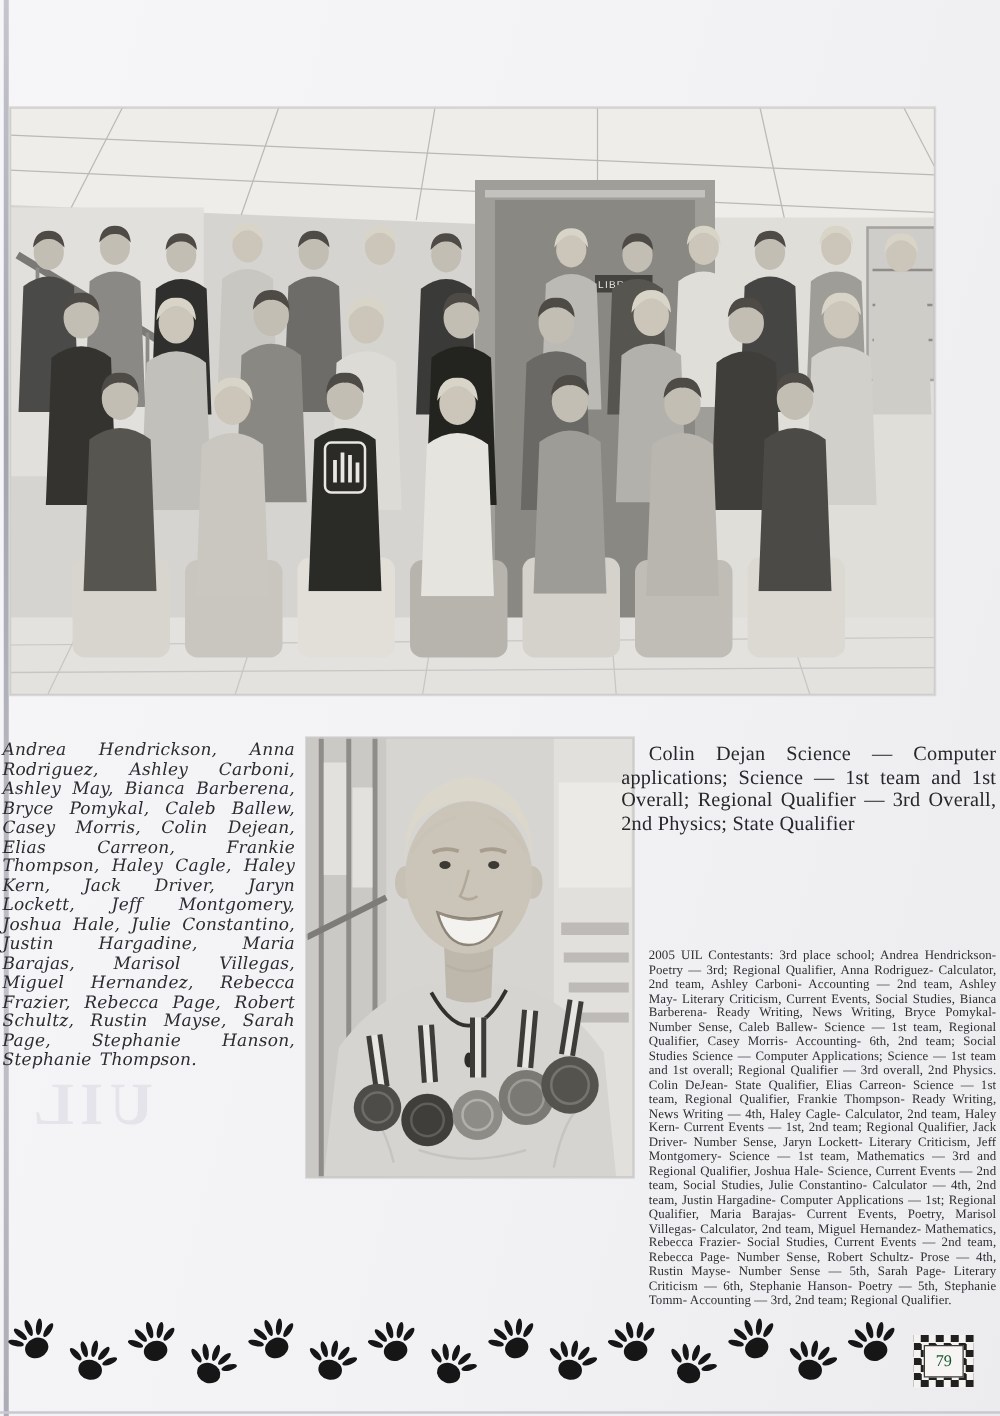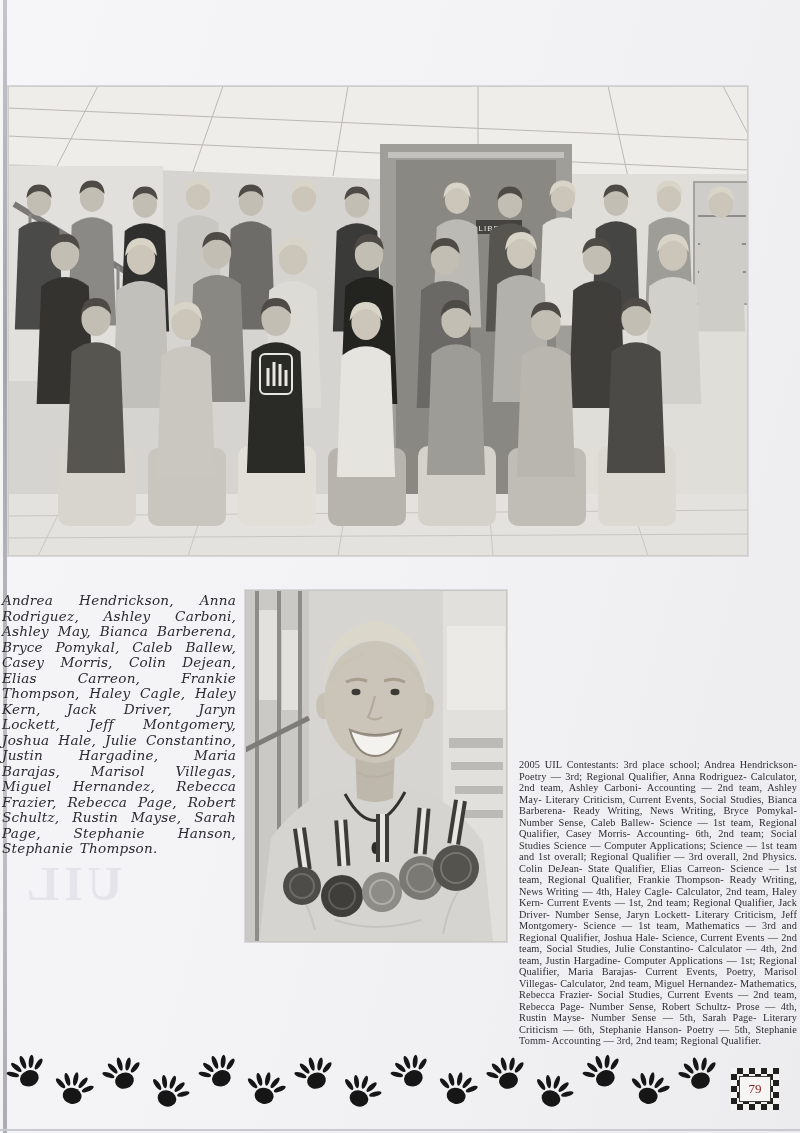--- a/index.html
+++ b/index.html
@@ -87,21 +87,21 @@
 
   
   .page-badge{
     position:absolute;left:731px;top:1068px;width:48px;height:42px;
     background:repeating-conic-gradient(#20201f 0% 25%, #f4f3f1 25% 50%) 0 0 / 12px 12px;
   }
   .page-badge-inner{
     position:absolute;inset:8px;
     background:#f6f5f3;border:1px solid #3c3c3a;
     display:flex;align-items:center;justify-content:center;
-    font-size:13px;color:#7f1d1d;
+    font-size:13px;color:#14532d;
   }
   .defs-hidden{position:absolute;width:0;height:0;overflow:hidden;}
 </style>
 </head>
 <body>
 
 <svg class="defs-hidden" aria-hidden="true">
   <defs>
     <symbol id="paw" viewBox="0 0 44 44">
       <ellipse cx="22" cy="31" rx="9.5" ry="8" fill="currentColor"></ellipse>
@@ -328,20 +328,21 @@
         <circle cx="176" cy="288" r="22" fill="#7b7974"></circle>
           <circle cx="176" cy="288" r="14" fill="none" stroke="#9d9b95" stroke-width="2"></circle>
         <circle cx="211" cy="278" r="23" fill="#55534e"></circle>
           <circle cx="211" cy="278" r="15" fill="none" stroke="#767val4" stroke-width="0"></circle>
         <circle cx="211" cy="278" r="15" fill="none" stroke="#76746e" stroke-width="2"></circle>
       </g>
       <rect x="0" y="0" width="262" height="352" fill="none" stroke="#c9c7c3" stroke-width="2"></rect>
     </svg>
   </div>
 
+  <div class="feature-caption">Colin Dejan Science — Computer applications; Science — 1st team and 1st Overall; Regional Qualifier — 3rd Overall, 2nd Physics; State Qualifier</div>
 
   <div class="contestants-paragraph">2005 UIL Contestants: 3rd place school; Andrea Hendrickson- Poetry — 3rd; Regional Qualifier, Anna Rodriguez- Calculator, 2nd team, Ashley Carboni- Accounting — 2nd team, Ashley May- Literary Criticism, Current Events, Social Studies, Bianca Barberena- Ready Writing, News Writing, Bryce Pomykal- Number Sense, Caleb Ballew- Science — 1st team, Regional Qualifier, Casey Morris- Accounting- 6th, 2nd team; Social Studies Science — Computer Applications; Science — 1st team and 1st overall; Regional Qualifier — 3rd overall, 2nd Physics. Colin DeJean- State Qualifier, Elias Carreon- Science — 1st team, Regional Qualifier, Frankie Thompson- Ready Writing, News Writing — 4th, Haley Cagle- Calculator, 2nd team, Haley Kern- Current Events — 1st, 2nd team; Regional Qualifier, Jack Driver- Number Sense, Jaryn Lockett- Literary Criticism, Jeff Montgomery- Science — 1st team, Mathematics — 3rd and Regional Qualifier, Joshua Hale- Science, Current Events — 2nd team, Social Studies, Julie Constantino- Calculator — 4th, 2nd team, Justin Hargadine- Computer Applications — 1st; Regional Qualifier, Maria Barajas- Current Events, Poetry, Marisol Villegas- Calculator, 2nd team, Miguel Hernandez- Mathematics, Rebecca Frazier- Social Studies, Current Events — 2nd team, Rebecca Page- Number Sense, Robert Schultz- Prose — 4th, Rustin Mayse- Number Sense — 5th, Sarah Page- Literary Criticism — 6th, Stephanie Hanson- Poetry — 5th, Stephanie Tomm- Accounting — 3rd, 2nd team; Regional Qualifier.</div>
 
   <div class="ghost-text">UIL</div>
 
   <div class="paw-row">
     <svg class="paw" viewBox="0 0 44 44">
         <use href="#paw"></use>
       </svg>
     <svg class="paw" viewBox="0 0 44 44">

